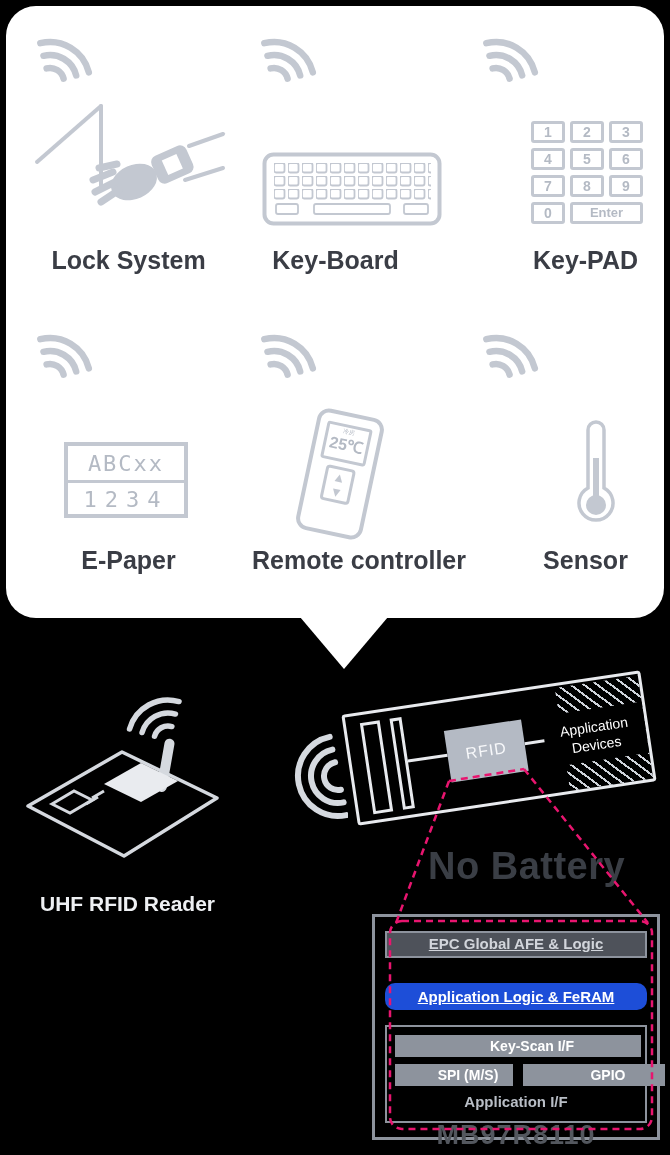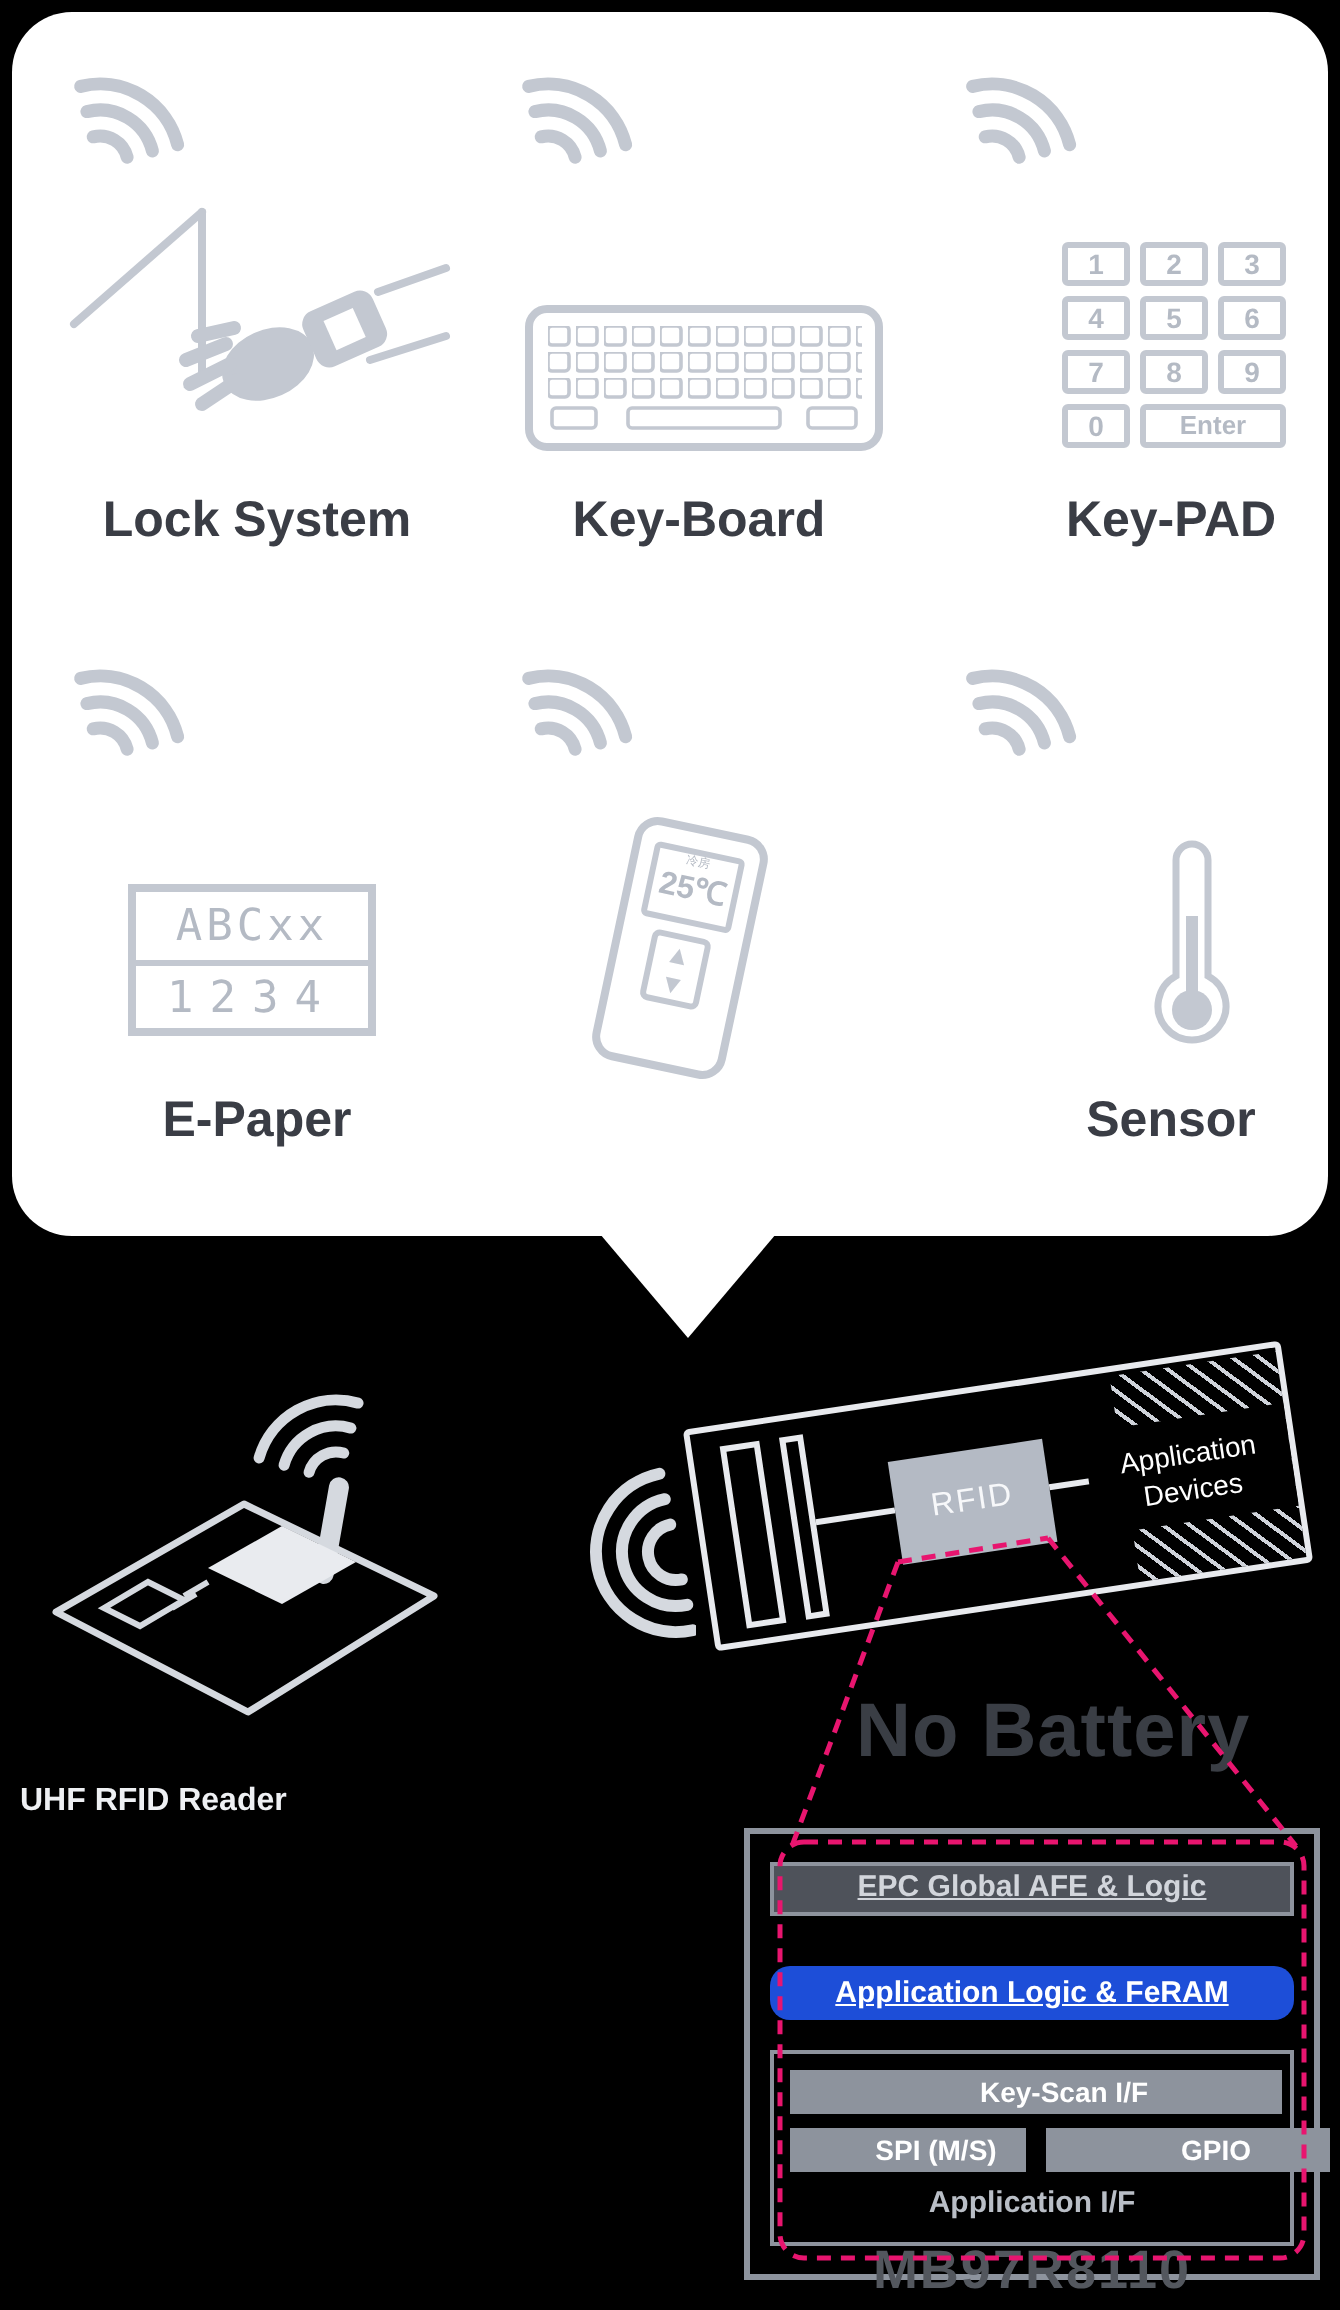--- a/index.html
+++ b/index.html
@@ -33,22 +33,22 @@
   .remote-display { margin:8px auto 5px; width:46px; height:38px; border:3px solid #c3c8d1;
                     border-radius:3px; text-align:center; color:#b4bac4; overflow:hidden; }
   .remote-mode { font-size:6px; line-height:8px; }
   .remote-temp { font-size:16px; font-weight:700; line-height:20px; }
   .remote-btns { margin:2px auto 0; width:30px; border:3px solid #c3c8d1; border-radius:4px;
                  text-align:center; color:#c3c8d1; }
   .rbtn { font-size:13px; line-height:15px; }
 
   
   .reader-svg { position:absolute; left:10px; top:686px; }
-  .reader-label { position:absolute; left:10px; top:892px; width:235px; 
-                  font-size:16px; font-weight:600; color:#eef0f3; }
+  .reader-label { position:absolute; left:10px; top:892px; width:235px; text-align:center;
+                  font-size:21px; font-weight:600; color:#eef0f3; }
   .mid-waves { position:absolute; left:276px; top:728px; }
 
   .tag { position:absolute; left:348px; top:692px; width:302px; height:112px; border:3px solid #e8eaee;
          border-radius:3px; background:#000; transform:rotate(-8.5deg); overflow:hidden; }
   .tag-bar1 { position:absolute; left:14px; top:8px; width:20px; height:92px; border:3px solid #e8eaee; }
   .tag-bar2 { position:absolute; left:44px; top:8px; width:12px; height:92px; border:3px solid #e8eaee; }
   .tag-line1 { position:absolute; left:56px; top:51px; width:40px; height:3px; background:#e8eaee; }
   .tag-line2 { position:absolute; left:174px; top:51px; width:48px; height:3px; background:#e8eaee; }
   .tag-chip { position:absolute; left:96px; top:28px; width:78px; height:52px; background:#b4bac4;
               color:#f7f8fa; font-size:16px; letter-spacing:1px; text-align:center; line-height:52px; }
@@ -151,21 +151,21 @@
       <div class="key">5</div>
       <div class="key">6</div>
       <div class="key">7</div>
       <div class="key">8</div>
       <div class="key">9</div>
       <div class="key">0</div>
       <div class="key key-enter">Enter</div>
     </div>
 
     <div class="cell-label" style="left:10px;top:240px;width:225px;">Lock System</div>
-    <div class="cell-label" style="left:236px;top:240px;width:215px;">Key-Board</div>
+    <div class="cell-label" style="left:222px;top:240px;width:215px;">Key-Board</div>
     <div class="cell-label" style="left:487px;top:240px;width:185px;">Key-PAD</div>
 
     <svg class="wifi" style="left:28px;top:316px;" width="76" height="70" viewBox="0 0 76 70">
       <g fill="none" stroke="#c3c8d1" stroke-width="6.5" stroke-linecap="round" transform="rotate(-14 16 56)">
         <path d="M16 42 A14 14 0 0 1 30 56"></path>
           <path d="M16 29 A27 27 0 0 1 43 56"></path>
           <path d="M16 16 A40 40 0 0 1 56 56"></path>
       </g>
     </svg>
     <svg class="wifi" style="left:252px;top:316px;" width="76" height="70" viewBox="0 0 76 70">
@@ -199,20 +199,21 @@
       </div>
     </div>
 
     <svg style="position:absolute;left:566px;top:410px;" width="48" height="116" viewBox="0 0 48 116">
       <path d="M16 14 a8 8 0 0 1 16 0 v58 a17 17 0 1 1 -16 0 z" fill="none" stroke="#c3c8d1" stroke-width="3.5"></path>
       <circle cx="24" cy="89" r="10" fill="#c3c8d1"></circle>
       <rect x="21" y="42" width="6" height="46" fill="#c3c8d1"></rect>
     </svg>
 
     <div class="cell-label" style="left:10px;top:540px;width:225px;">E-Paper</div>
+    <div class="cell-label" style="left:228px;top:540px;width:250px;">Remote controller</div>
     <div class="cell-label" style="left:482px;top:540px;width:195px;">Sensor</div>
   </div>
   <div class="bubble-tail"></div>
 
   <svg class="reader-svg" width="235" height="190" viewBox="0 0 235 190">
     <g fill="none" stroke="#d5d9df" stroke-width="5.5" stroke-linecap="round" transform="translate(158,54) rotate(16)">
       <path d="M-14 0 A14 14 0 0 1 0 -14"></path>
         <path d="M-27 0 A27 27 0 0 1 0 -27"></path>
         <path d="M-40 0 A40 40 0 0 1 0 -40"></path>
     </g>

